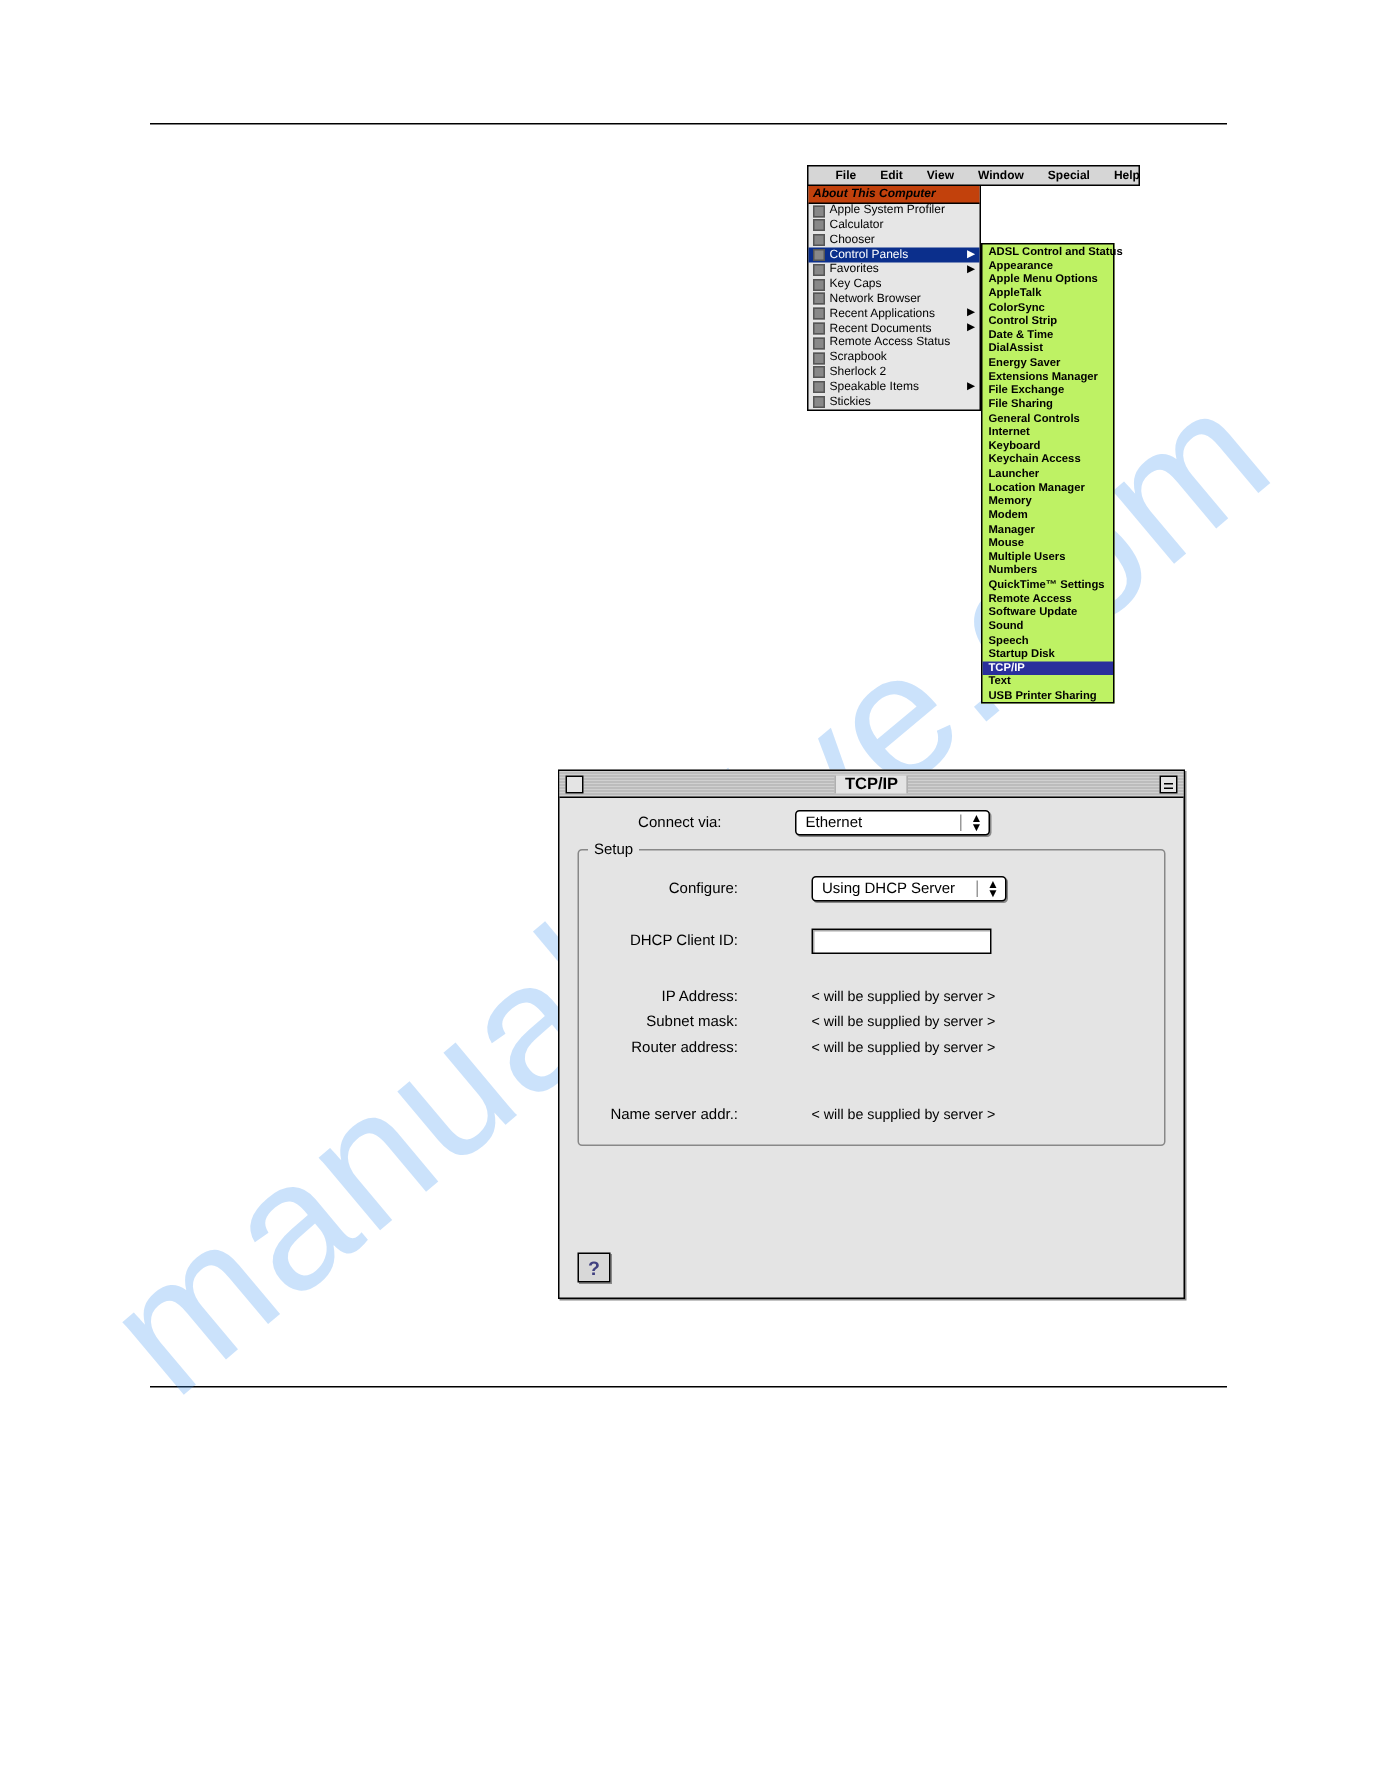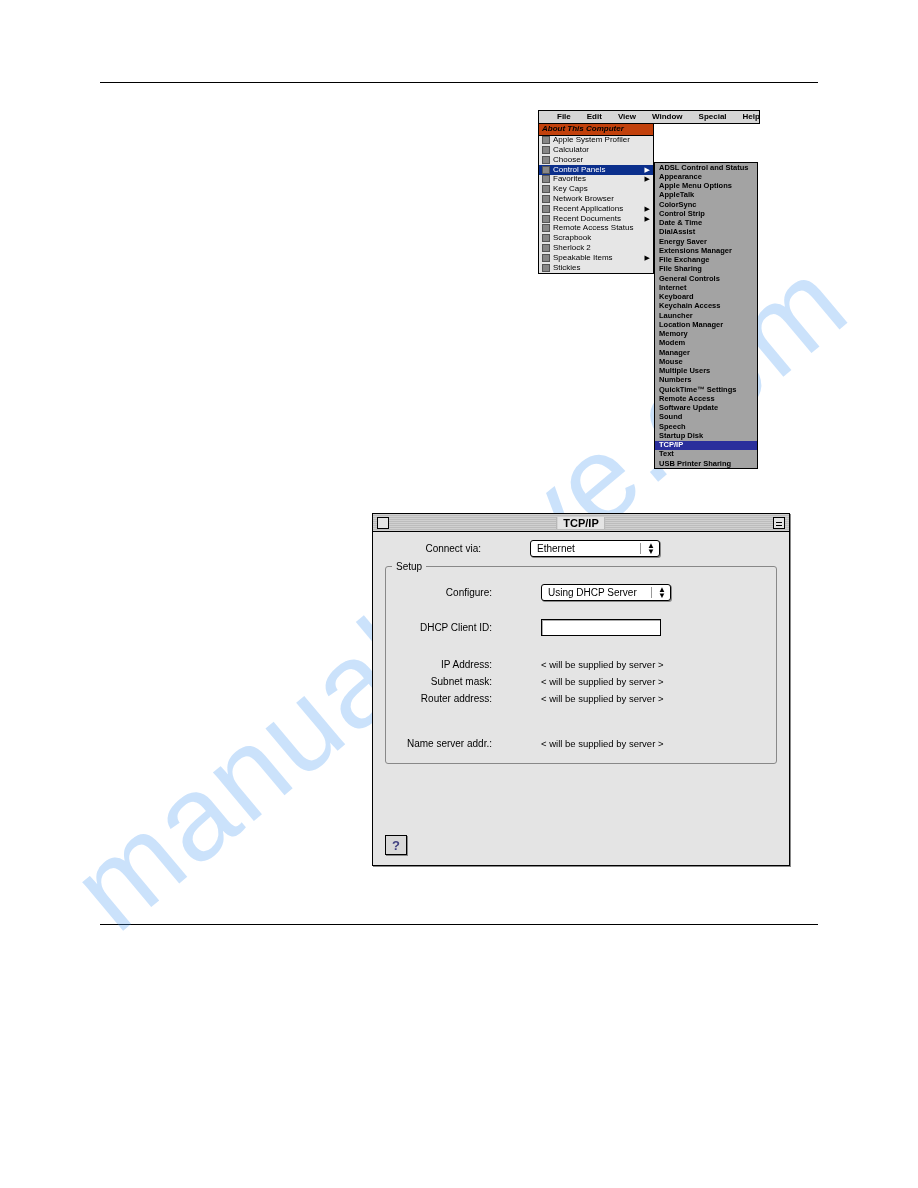--- a/index.html
+++ b/index.html
@@ -63,42 +63,43 @@
   }
   .drop-header {
     background: #c2410c;
     border-bottom: 1px solid #000;
     padding: 1px 3px;
     font-weight: bold;
     font-style: italic;
   }
   .drop-item {
     display: flex;
+    align-items: center;
     gap: 3px;
     padding: 0.5px 3px;
     white-space: nowrap;
   }
   .drop-item.selected { background: #0b2f8c; color: #fff; }
   .drop-item .ico {
     width: 8px; height: 8px;
     display: inline-block;
     background: #888;
     border: 1px solid #555;
     flex-shrink: 0;
   }
   .drop-item .arrow {
     margin-left: auto;
     font-size: 7px;
   }
   .submenu {
     position: absolute;
     left: 116px;
     top: 52px;
-    width: 104px;
-    background: #a3a3a3;
+    width: 89px;
+    background: #bef264;
     border: 1px solid #000;
     font-size: 7.5px;
   }
   .sub-item {
     padding: 0.5px 4px;
     white-space: nowrap;
     font-weight: bold;
   }
   .sub-item.highlight { background: #2a2f9c; color: #fff; }
 

